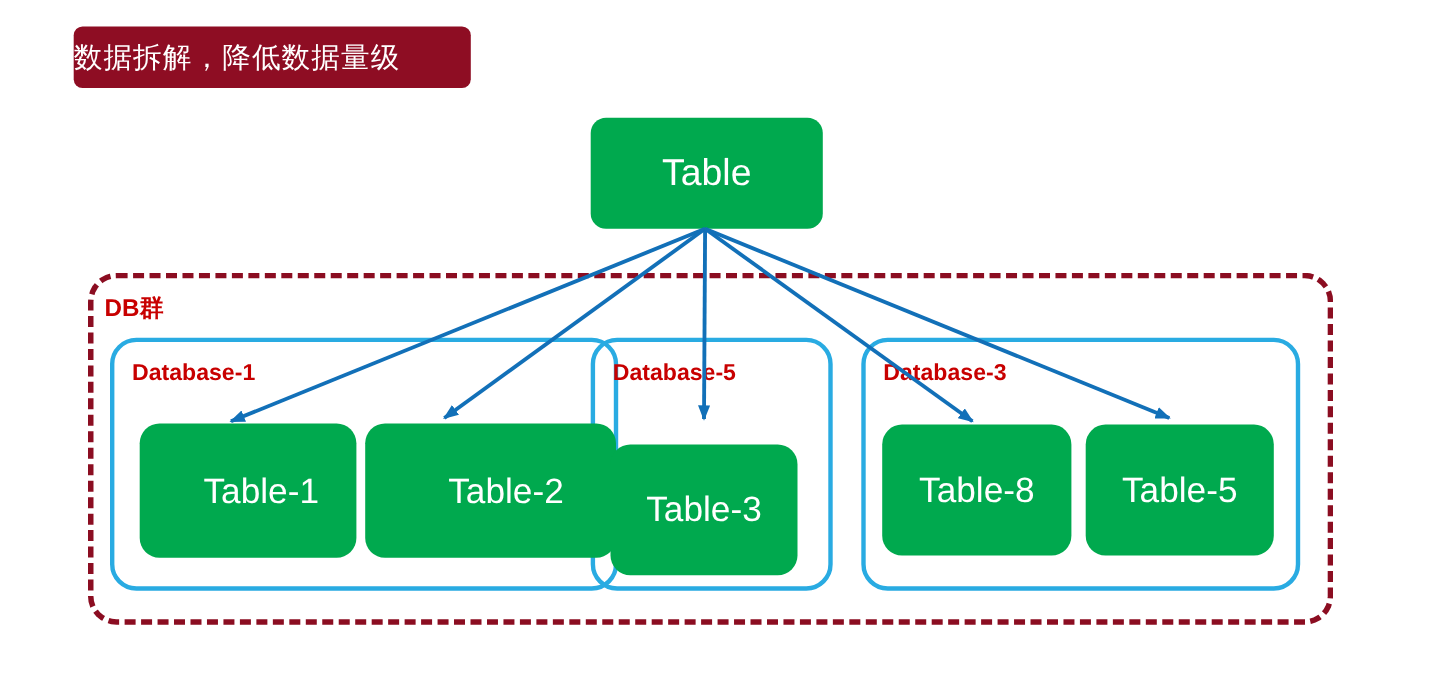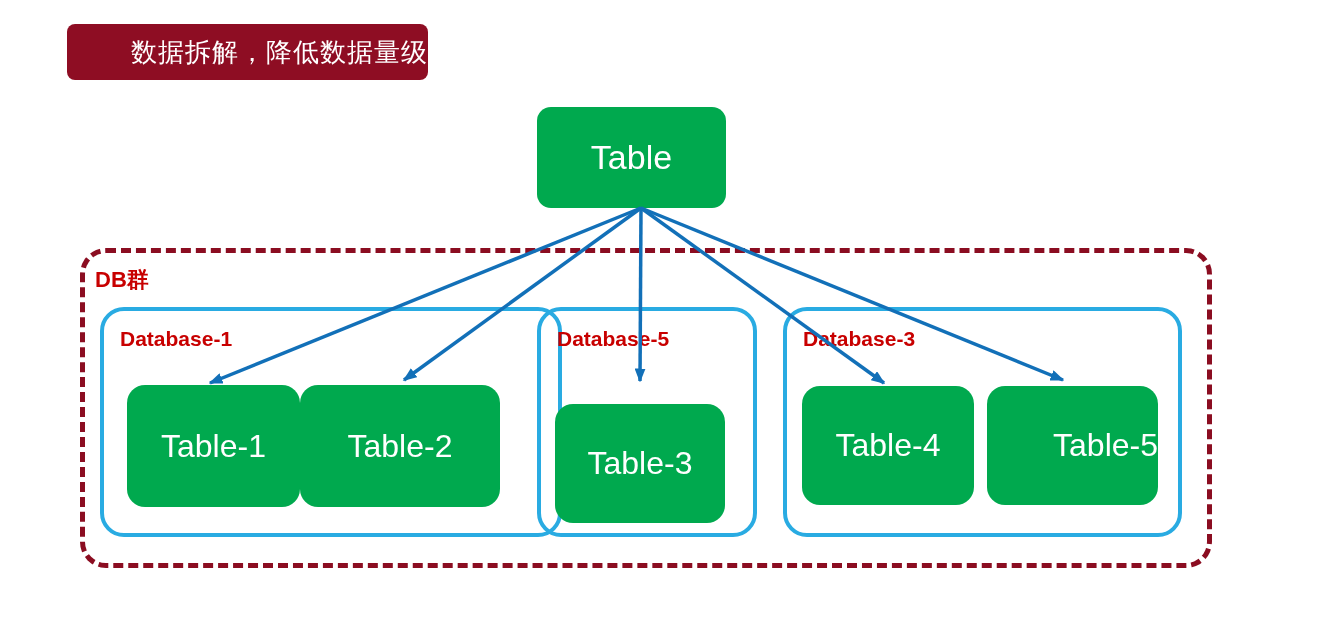--- a/index.html
+++ b/index.html
@@ -20,47 +20,47 @@
     position: absolute;
     left: 67px; top: 24px;
     width: 361px; height: 56px;
     background: var(--banner-bg, #8E0D23);
     border-radius: 8px;
     color: #ffffff;
     font-family: "Liberation Serif", "DejaVu Serif", serif;
     font-size: 26px;
     display: flex;
     align-items: center;
-    justify-content: flex-end;
+    justify-content: flex-start;
     letter-spacing: 1px;
   }
   
   .node {
     position: absolute;
     background: var(--node-green, #00A94E);
     color: #ffffff;
     display: flex;
     align-items: center;
     justify-content: center;
   }
   .node.root {
     left: 537px; top: 107px;
-    width: 189px; height: 101px;
+    width: 211px; height: 101px;
     border-radius: 14px;
     font-size: 34px;
   }
   .node.leaf {
     border-radius: 18px;
     font-size: 32px;
   }
-  .t1 { left: 127px; top: 385px; width: 173px; height: 122px; }
-  .t2 { left: 300px; top: 385px; width: 200px; height: 122px; }
+  .t1 { left: 127px; top: 385px; width: 173px; height: 122px; padding-left: 24px; }
+  .t2 { left: 332px; top: 385px; width: 200px; height: 122px; padding-left: 28px; }
   .t3 { left: 555px; top: 404px; width: 170px; height: 119px; }
   .t4 { left: 802px; top: 386px; width: 172px; height: 119px; }
-  .t5 { left: 987px; top: 386px; width: 171px; height: 119px; justify-content: flex-end; }
+  .t5 { left: 987px; top: 386px; width: 171px; height: 119px; }
   
   .cluster {
     position: absolute;
     left: 80px; top: 248px;
     width: 1132px; height: 320px;
     border: 5px dashed var(--cluster-border, #8B0D21);
     border-radius: 26px;
     box-sizing: border-box;
   }
   .cluster-label {
@@ -131,21 +131,21 @@
   <div class="node leaf t1">
     <span>Table-1</span>
   </div>
   <div class="node leaf t2">
     <span>Table-2</span>
   </div>
   <div class="node leaf t3">
     <span>Table-3</span>
   </div>
   <div class="node leaf t4">
-    <span>Table-4</span>
+    <span>Table-8</span>
   </div>
   <div class="node leaf t5">
     <span>Table-5</span>
   </div>
 
   <svg class="arrows" viewBox="0 0 1319 635" xmlns="http://www.w3.org/2000/svg">
     <defs>
       <marker id="arrowhead" markerUnits="userSpaceOnUse" markerWidth="14" markerHeight="11" refX="12.5" refY="5.5" orient="auto">
         <path d="M0,0 L14,5.5 L0,11 Z" fill="#1270B8"></path>
       </marker>

